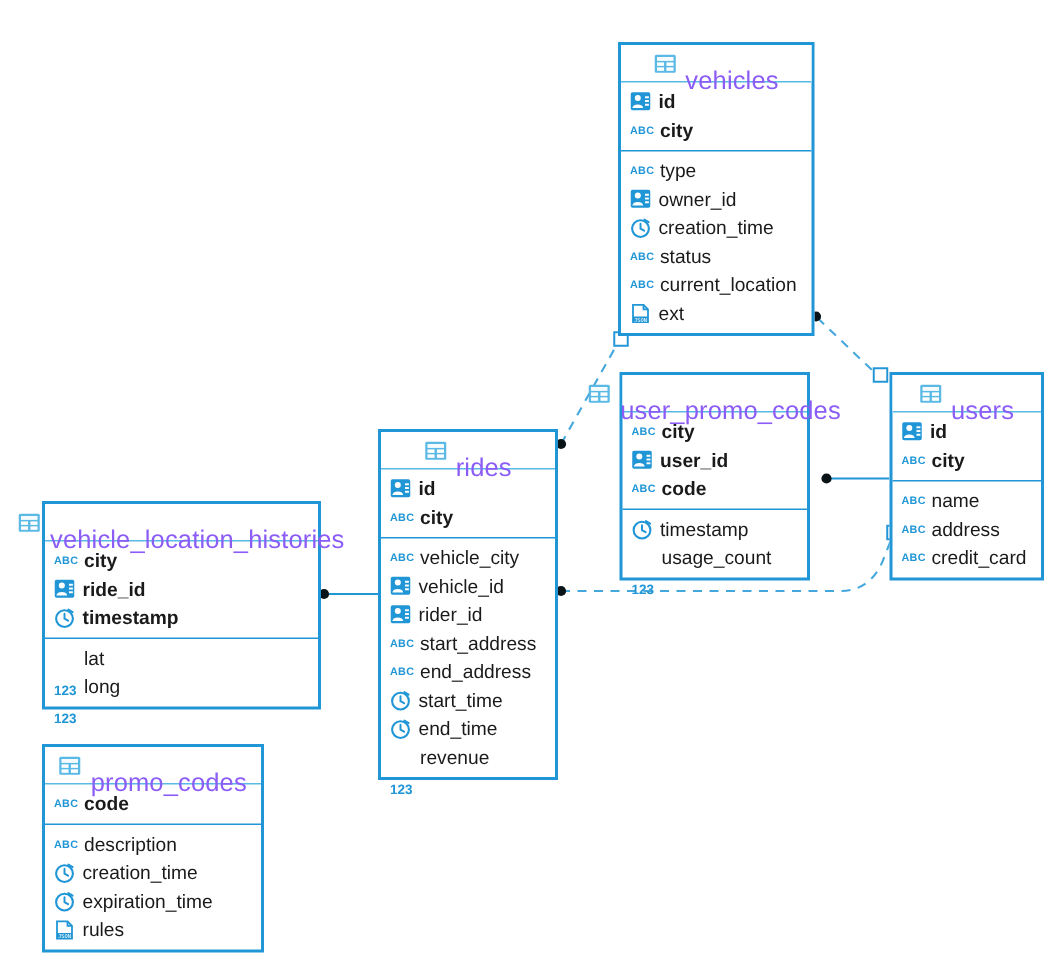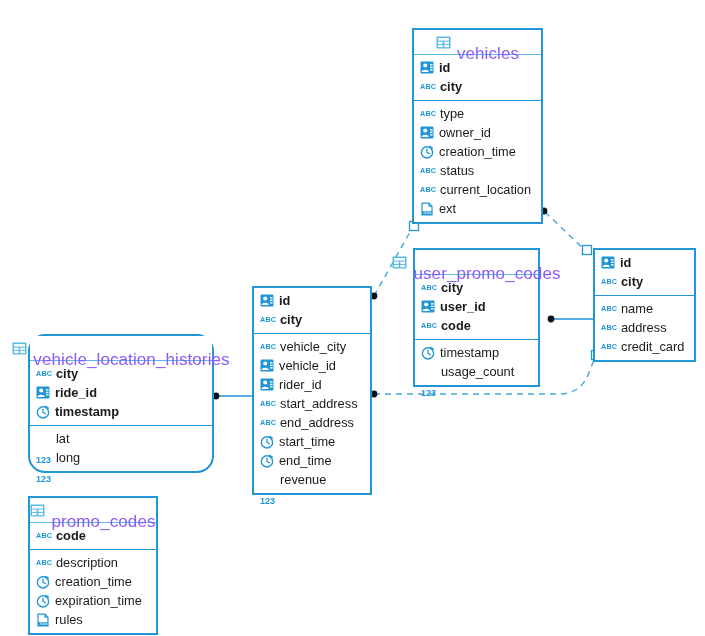--- a/index.html
+++ b/index.html
@@ -234,20 +234,33 @@
           </span>
           <span class="col-name">timestamp</span>
         </div>
         <div class="col-row">
           <span class="ico-123">123</span>
           <span class="col-name">usage_count</span>
         </div>
       </div>
     </div>
     <div class="table-node" style="left: 593px; top: 248px; width: 103px;">
+      <div class="tbl-header">
+        <span class="ico">
+          <svg width="15" height="13" viewBox="0 0 15 13">
+            <rect x="0.5" y="0.5" width="14" height="12" rx="1" fill="#5bb9e6"></rect>
+            <rect x="2" y="2" width="11" height="2.6" fill="#ffffff" opacity="0.95"></rect>
+            <rect x="2" y="5.6" width="4.7" height="2.3" fill="#ffffff"></rect>
+            <rect x="8.3" y="5.6" width="4.7" height="2.3" fill="#ffffff"></rect>
+            <rect x="2" y="8.9" width="4.7" height="2.3" fill="#ffffff"></rect>
+            <rect x="8.3" y="8.9" width="4.7" height="2.3" fill="#ffffff"></rect>
+          </svg>
+        </span>
+        <span class="tbl-title">users</span>
+      </div>
       <div class="col-group pk">
         <div class="col-row key">
           <span class="ico">
             <svg width="14" height="13" viewBox="0 0 14 13">
               <rect x="0.5" y="0.5" width="13" height="12" rx="1.2" fill="#2196d6"></rect>
               <circle cx="5.2" cy="4.4" r="2" fill="#ffffff"></circle>
               <path d="M1.6 11 C1.8 7.9 8.6 7.9 8.8 11 Z" fill="#ffffff"></path>
               <rect x="10" y="3.2" width="2.6" height="1.3" fill="#ffffff"></rect>
               <rect x="10" y="5.7" width="2.6" height="1.3" fill="#ffffff"></rect>
               <rect x="10" y="8.2" width="2.6" height="1.3" fill="#ffffff"></rect>
@@ -269,20 +282,33 @@
           <span class="ico-abc">ABC</span>
           <span class="col-name">address</span>
         </div>
         <div class="col-row">
           <span class="ico-abc">ABC</span>
           <span class="col-name">credit_card</span>
         </div>
       </div>
     </div>
     <div class="table-node" style="left: 252px; top: 286px; width: 120px;">
+      <div class="tbl-header">
+        <span class="ico">
+          <svg width="15" height="13" viewBox="0 0 15 13">
+            <rect x="0.5" y="0.5" width="14" height="12" rx="1" fill="#5bb9e6"></rect>
+            <rect x="2" y="2" width="11" height="2.6" fill="#ffffff" opacity="0.95"></rect>
+            <rect x="2" y="5.6" width="4.7" height="2.3" fill="#ffffff"></rect>
+            <rect x="8.3" y="5.6" width="4.7" height="2.3" fill="#ffffff"></rect>
+            <rect x="2" y="8.9" width="4.7" height="2.3" fill="#ffffff"></rect>
+            <rect x="8.3" y="8.9" width="4.7" height="2.3" fill="#ffffff"></rect>
+          </svg>
+        </span>
+        <span class="tbl-title">rides</span>
+      </div>
       <div class="col-group pk">
         <div class="col-row key">
           <span class="ico">
             <svg width="14" height="13" viewBox="0 0 14 13">
               <rect x="0.5" y="0.5" width="13" height="12" rx="1.2" fill="#2196d6"></rect>
               <circle cx="5.2" cy="4.4" r="2" fill="#ffffff"></circle>
               <path d="M1.6 11 C1.8 7.9 8.6 7.9 8.8 11 Z" fill="#ffffff"></path>
               <rect x="10" y="3.2" width="2.6" height="1.3" fill="#ffffff"></rect>
               <rect x="10" y="5.7" width="2.6" height="1.3" fill="#ffffff"></rect>
               <rect x="10" y="8.2" width="2.6" height="1.3" fill="#ffffff"></rect>
@@ -353,21 +379,21 @@
             </svg>
           </span>
           <span class="col-name">end_time</span>
         </div>
         <div class="col-row">
           <span class="ico-123">123</span>
           <span class="col-name">revenue</span>
         </div>
       </div>
     </div>
-    <div class="table-node" style="left: 28px; top: 334px; width: 186px; border-radius: 17px;">
+    <div class="table-node" style="left: 28px; top: 334px; width: 186px;">
       <div class="tbl-header">
         <span class="ico">
           <svg width="15" height="13" viewBox="0 0 15 13">
             <rect x="0.5" y="0.5" width="14" height="12" rx="1" fill="#5bb9e6"></rect>
             <rect x="2" y="2" width="11" height="2.6" fill="#ffffff" opacity="0.95"></rect>
             <rect x="2" y="5.6" width="4.7" height="2.3" fill="#ffffff"></rect>
             <rect x="8.3" y="5.6" width="4.7" height="2.3" fill="#ffffff"></rect>
             <rect x="2" y="8.9" width="4.7" height="2.3" fill="#ffffff"></rect>
             <rect x="8.3" y="8.9" width="4.7" height="2.3" fill="#ffffff"></rect>
           </svg>
@@ -407,21 +433,21 @@
         <div class="col-row">
           <span class="ico-123">123</span>
           <span class="col-name">lat</span>
         </div>
         <div class="col-row">
           <span class="ico-123">123</span>
           <span class="col-name">long</span>
         </div>
       </div>
     </div>
-    <div class="table-node" style="left: 28px; top: 496px; width: 130px;">
+    <div class="table-node" style="left: 28px; top: 496px; width: 148px;">
       <div class="tbl-header">
         <span class="ico">
           <svg width="15" height="13" viewBox="0 0 15 13">
             <rect x="0.5" y="0.5" width="14" height="12" rx="1" fill="#5bb9e6"></rect>
             <rect x="2" y="2" width="11" height="2.6" fill="#ffffff" opacity="0.95"></rect>
             <rect x="2" y="5.6" width="4.7" height="2.3" fill="#ffffff"></rect>
             <rect x="8.3" y="5.6" width="4.7" height="2.3" fill="#ffffff"></rect>
             <rect x="2" y="8.9" width="4.7" height="2.3" fill="#ffffff"></rect>
             <rect x="8.3" y="8.9" width="4.7" height="2.3" fill="#ffffff"></rect>
           </svg>

